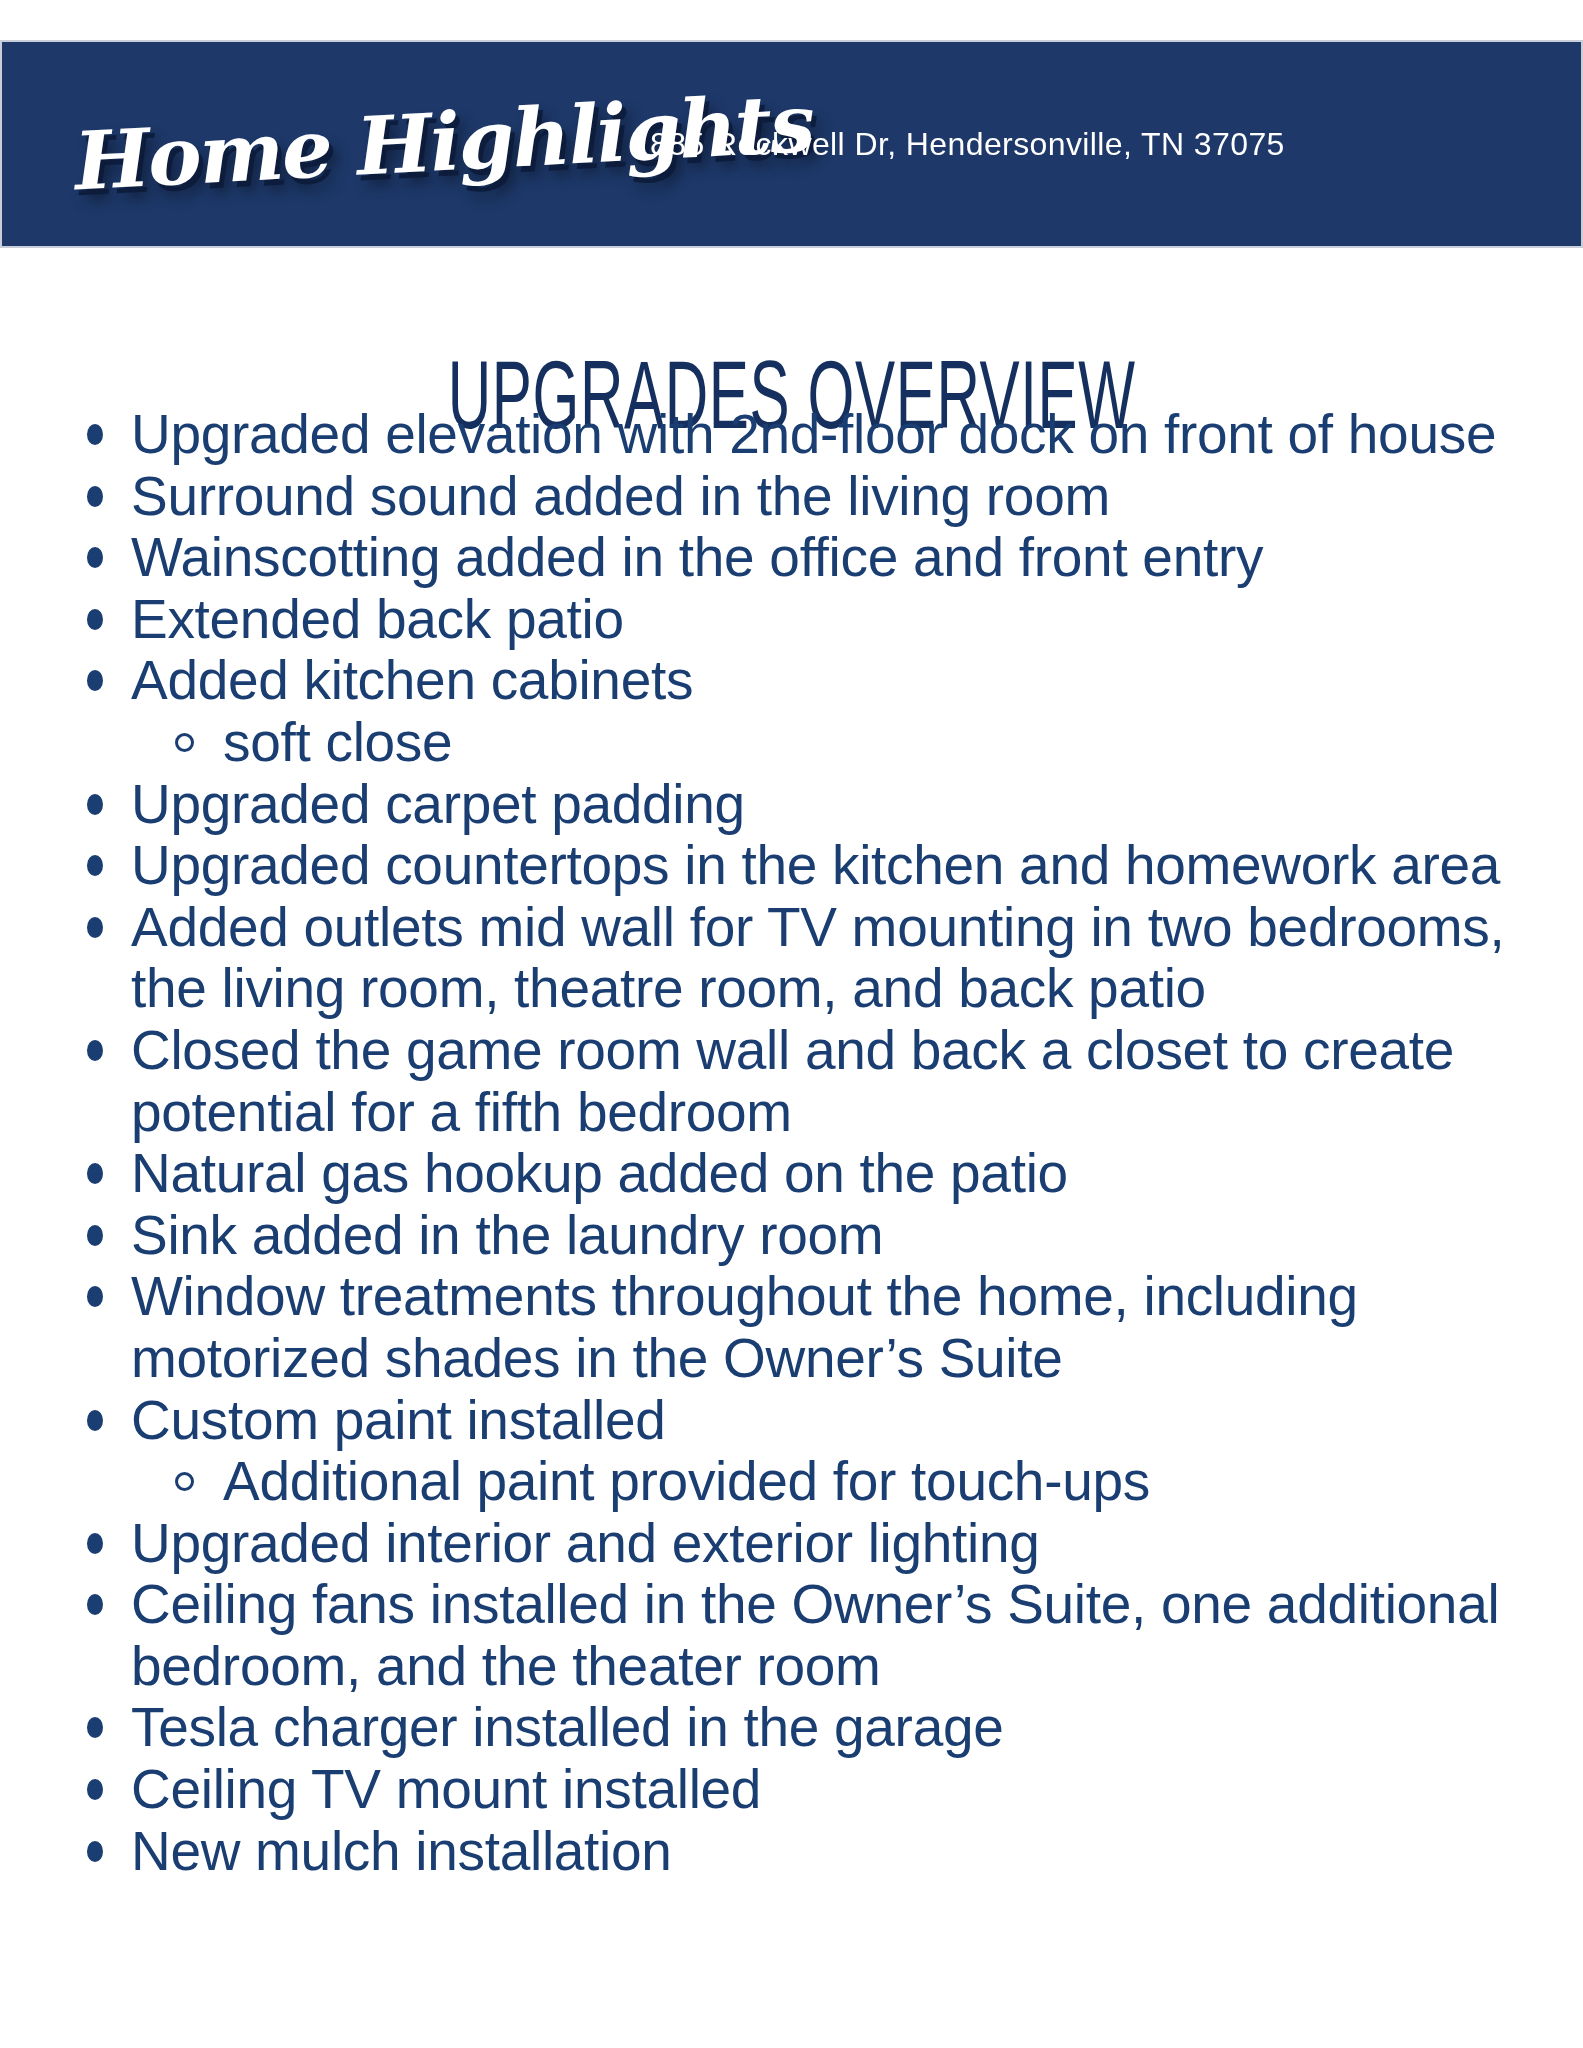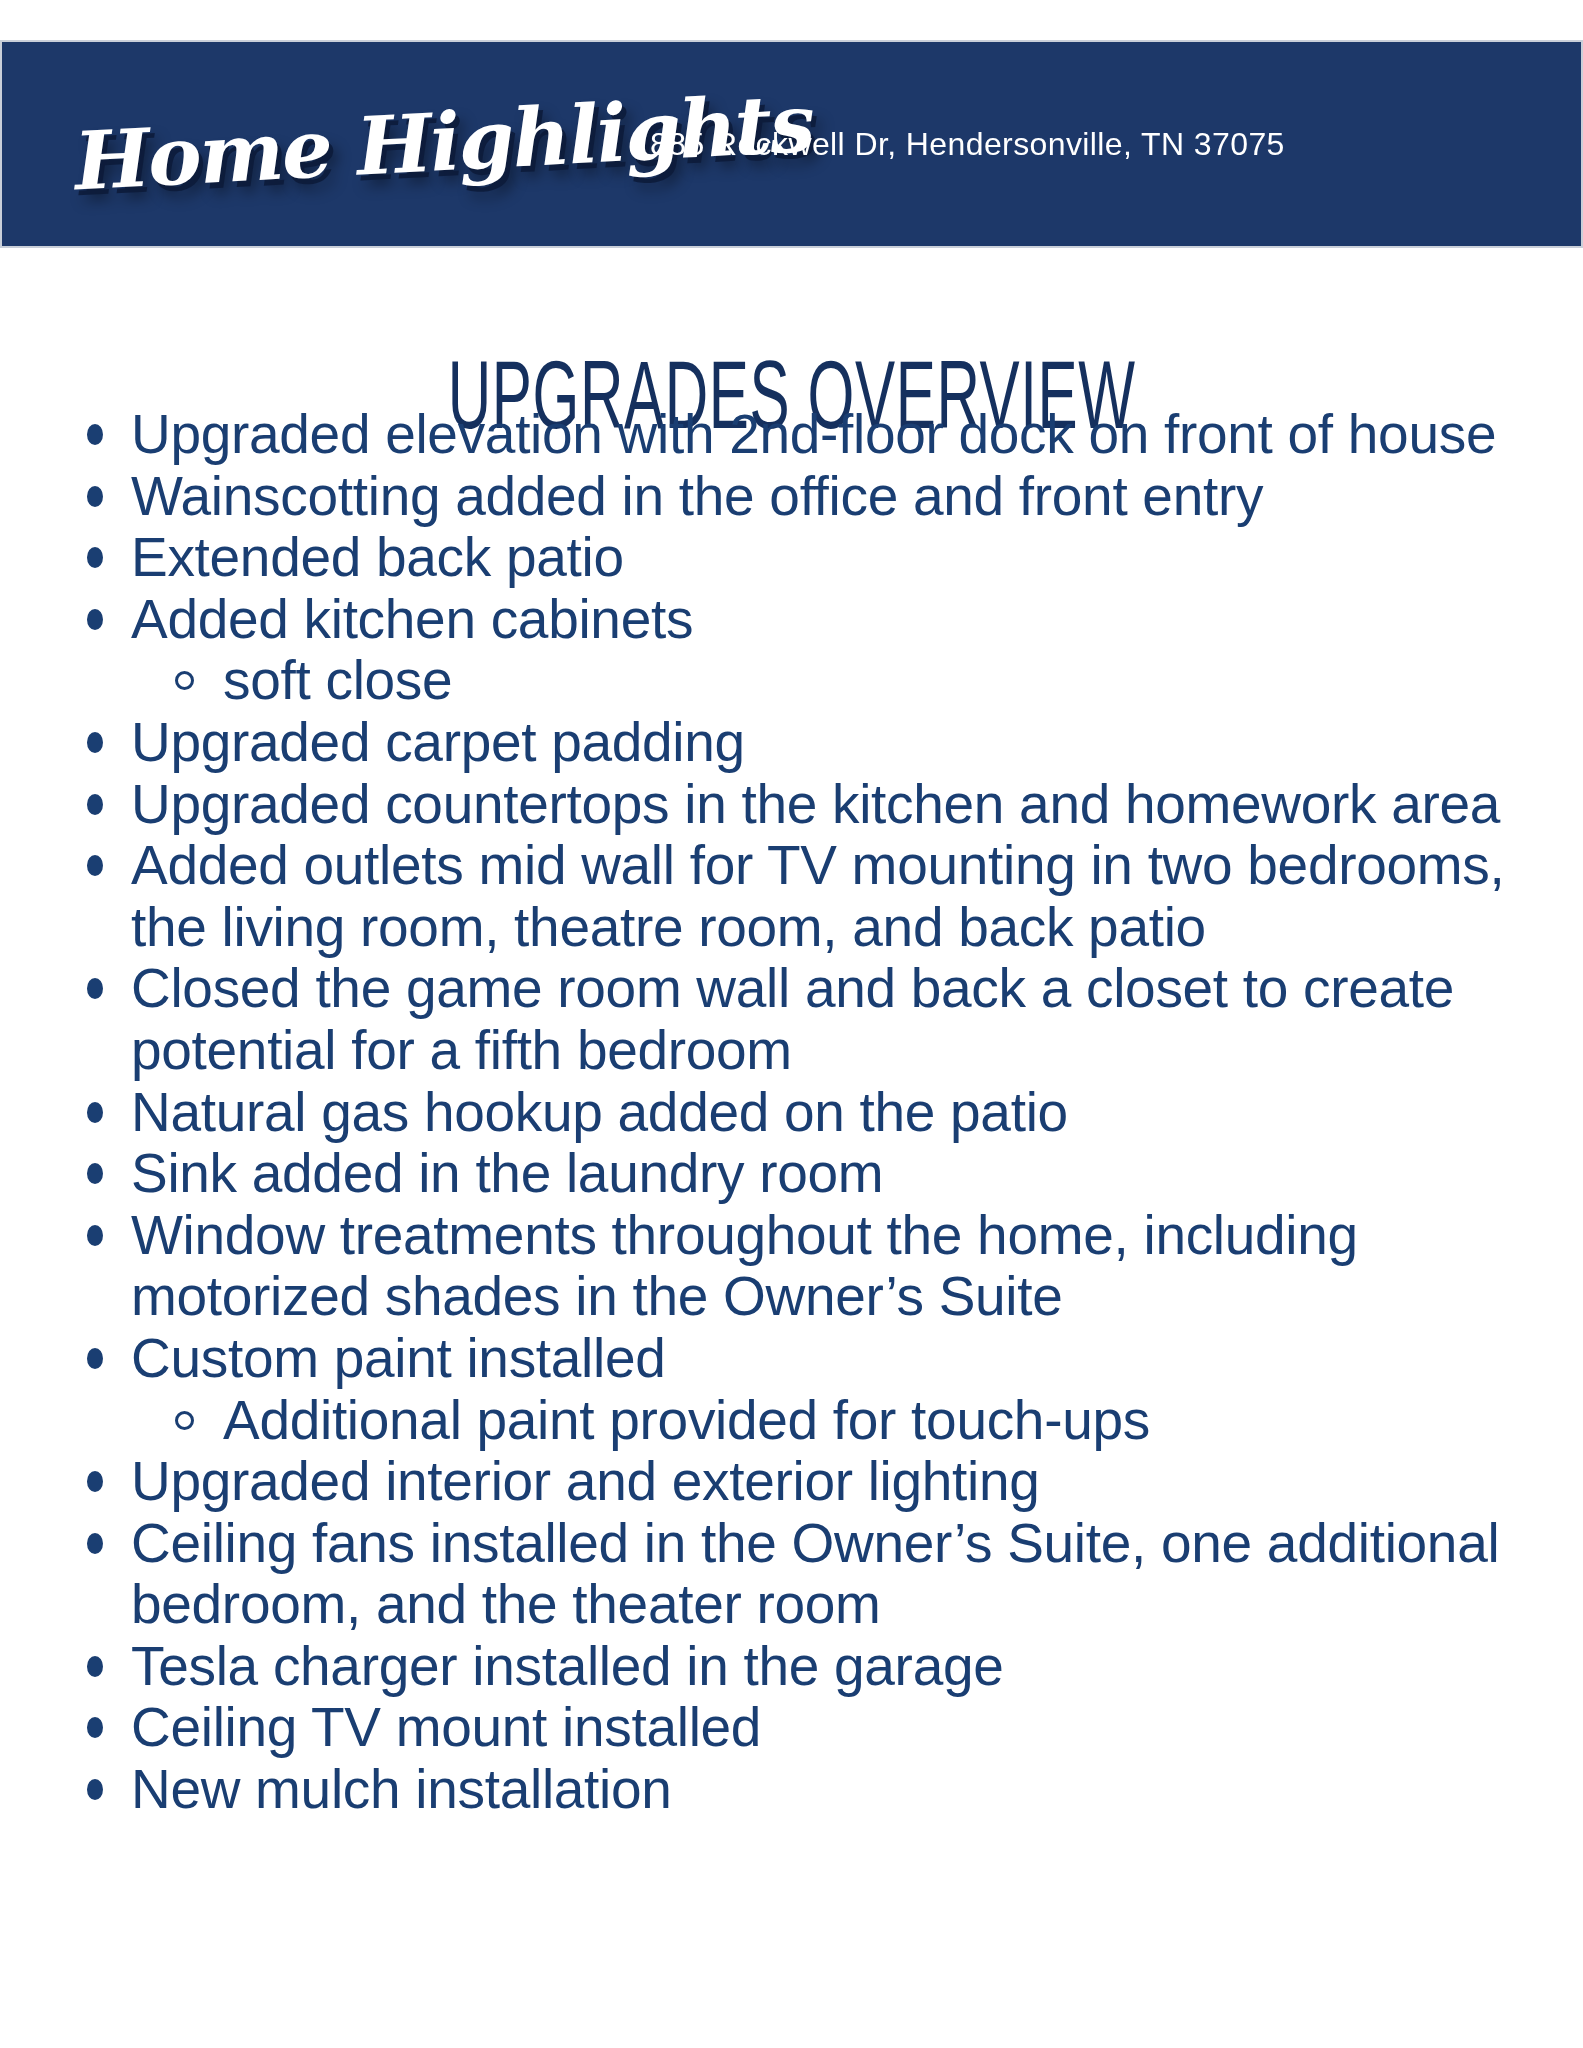--- a/index.html
+++ b/index.html
@@ -103,20 +103,24 @@
 
 <h1 class="title"><span class="condensed">UPGRADES OVERVIEW</span></h1>
 
 <div class="list" id="list">
     <div class="li">
     <span class="dot"></span>
     <span class="li-text">Upgraded elevation with 2nd-floor dock on front of house</span>
   </div>
     <div class="li">
     <span class="dot"></span>
+    <span class="li-text">Surround sound added in the living room</span>
+  </div>
+    <div class="li">
+    <span class="dot"></span>
     <span class="li-text">Wainscotting added in the office and front entry</span>
   </div>
     <div class="li">
     <span class="dot"></span>
     <span class="li-text">Extended back patio</span>
   </div>
     <div class="li">
     <span class="dot"></span>
     <span class="li-text">Added kitchen cabinets</span>
   </div>

